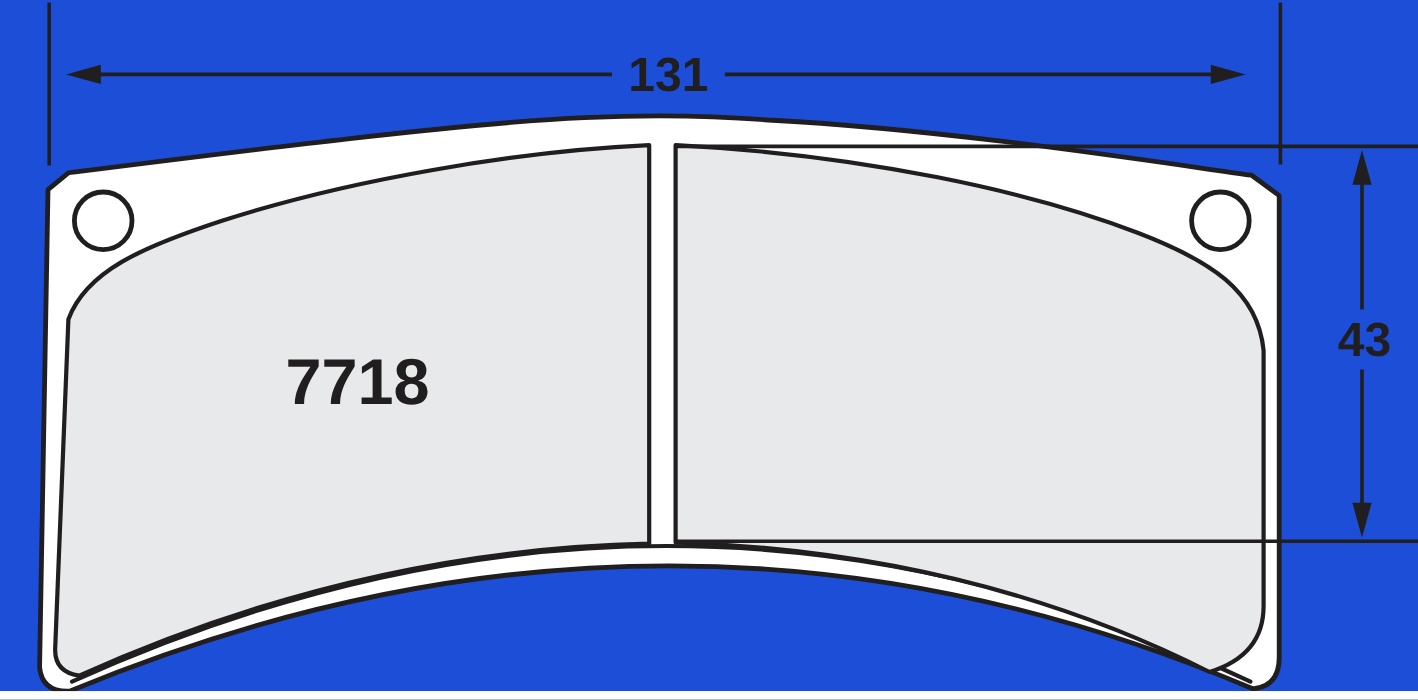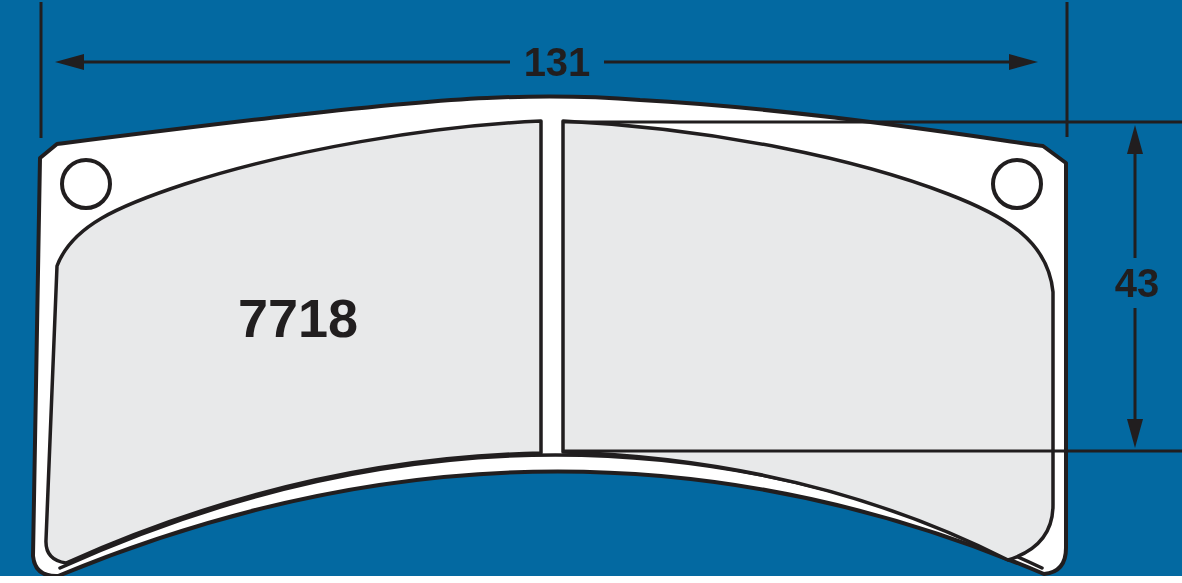--- a/index.html
+++ b/index.html
@@ -1,16 +1,16 @@
 <!DOCTYPE html>
 <html><head>
 <meta charset="utf-8">
 <style>
   html,body{margin:0;padding:0;background:#ffffff;}
-  .stage{position:relative;width:1182px;height:576px;background:#0369a1;overflow:hidden;
+  .stage{position:relative;width:1182px;height:576px;background:#1d4ed8;overflow:hidden;
          font-family:"Liberation Sans","DejaVu Sans",sans-serif;}
   svg{display:block;}
   .dim-text{font-family:"Liberation Sans","DejaVu Sans",sans-serif;font-weight:bold;
             font-size:40px;fill:#211e1f;}
   .part-text{font-family:"Liberation Sans","DejaVu Sans",sans-serif;font-weight:bold;
              font-size:54px;fill:#211e1f;}
 </style>
 </head>
 <body>
 

